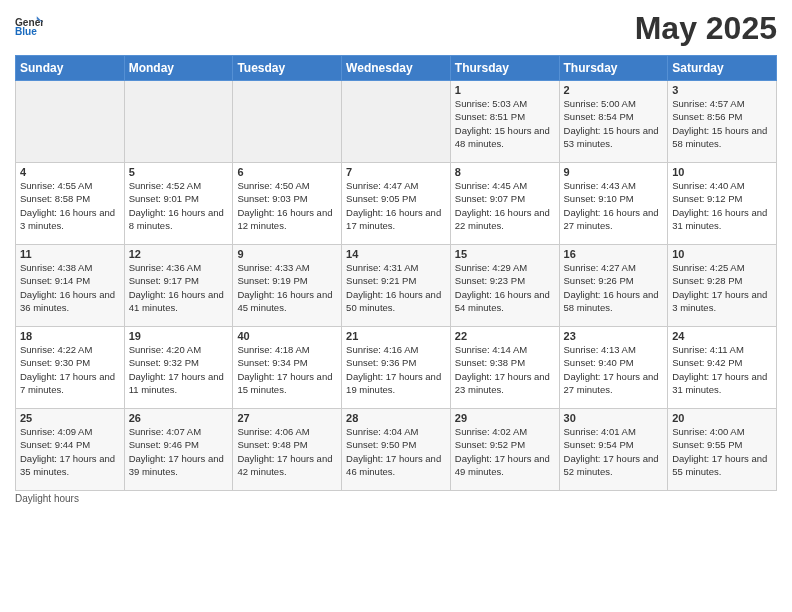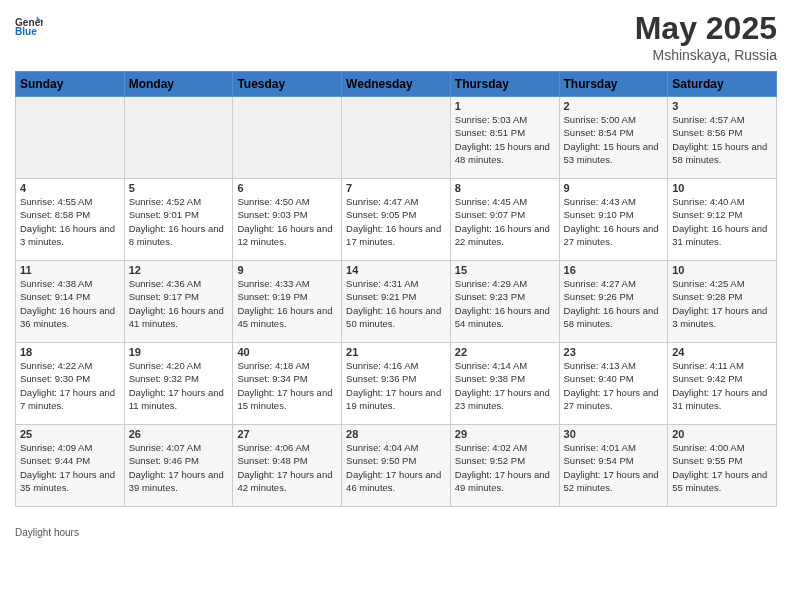--- a/index.html
+++ b/index.html
@@ -42,21 +42,21 @@
       font-size: 14px;
       color: #555;
     }
     .calendar {
       width: 100%;
       border-collapse: collapse;
       table-layout: fixed;
     }
     .calendar thead tr th {
       background: #3c7cc7;
-      color: #000000;
+      color: #ffffff;
       font-size: 12px;
       font-weight: bold;
       padding: 5px 4px;
       text-align: left;
       border: 1px solid #5590d4;
     }
     .calendar tbody tr td {
       border: 1px solid #ccc;
       vertical-align: top;
       padding: 3px 4px;
@@ -77,41 +77,40 @@
       display: block;
       margin-bottom: 1px;
     }
     .day-info {
       line-height: 1.4;
     }
     .empty-cell {
       background: #f0f0f0 !important;
     }
     .footer {
-      margin-top: 20px;
+      margin-top: 2px;
       font-size: 10px;
       color: #555;
       text-align: left;
     }
   </style>
 </head>
 <body>
 
 <div class="page">
   <div class="header">
     <div class="logo">
       <svg class="logo-icon" viewBox="0 0 36 36">
         <text x="0" y="20" font-size="13" font-weight="bold" fill="#333">General</text>
         <text x="0" y="32" font-size="13" font-weight="bold" fill="#1a6bbf">Blue</text>
         <polygon points="28,8 36,16 28,12" fill="#3c7cc7"></polygon>
       </svg>
     </div>
     <div class="title-block">
       <div class="main-title">May 2025</div>
-      <div class="subtitle">Mshinskaya, Russia</div>
     </div>
   </div>
 
   <table class="calendar">
     <thead>
       <tr>
         <th>Sunday</th>
         <th>Monday</th>
         <th>Tuesday</th>
         <th>Wednesday</th>

